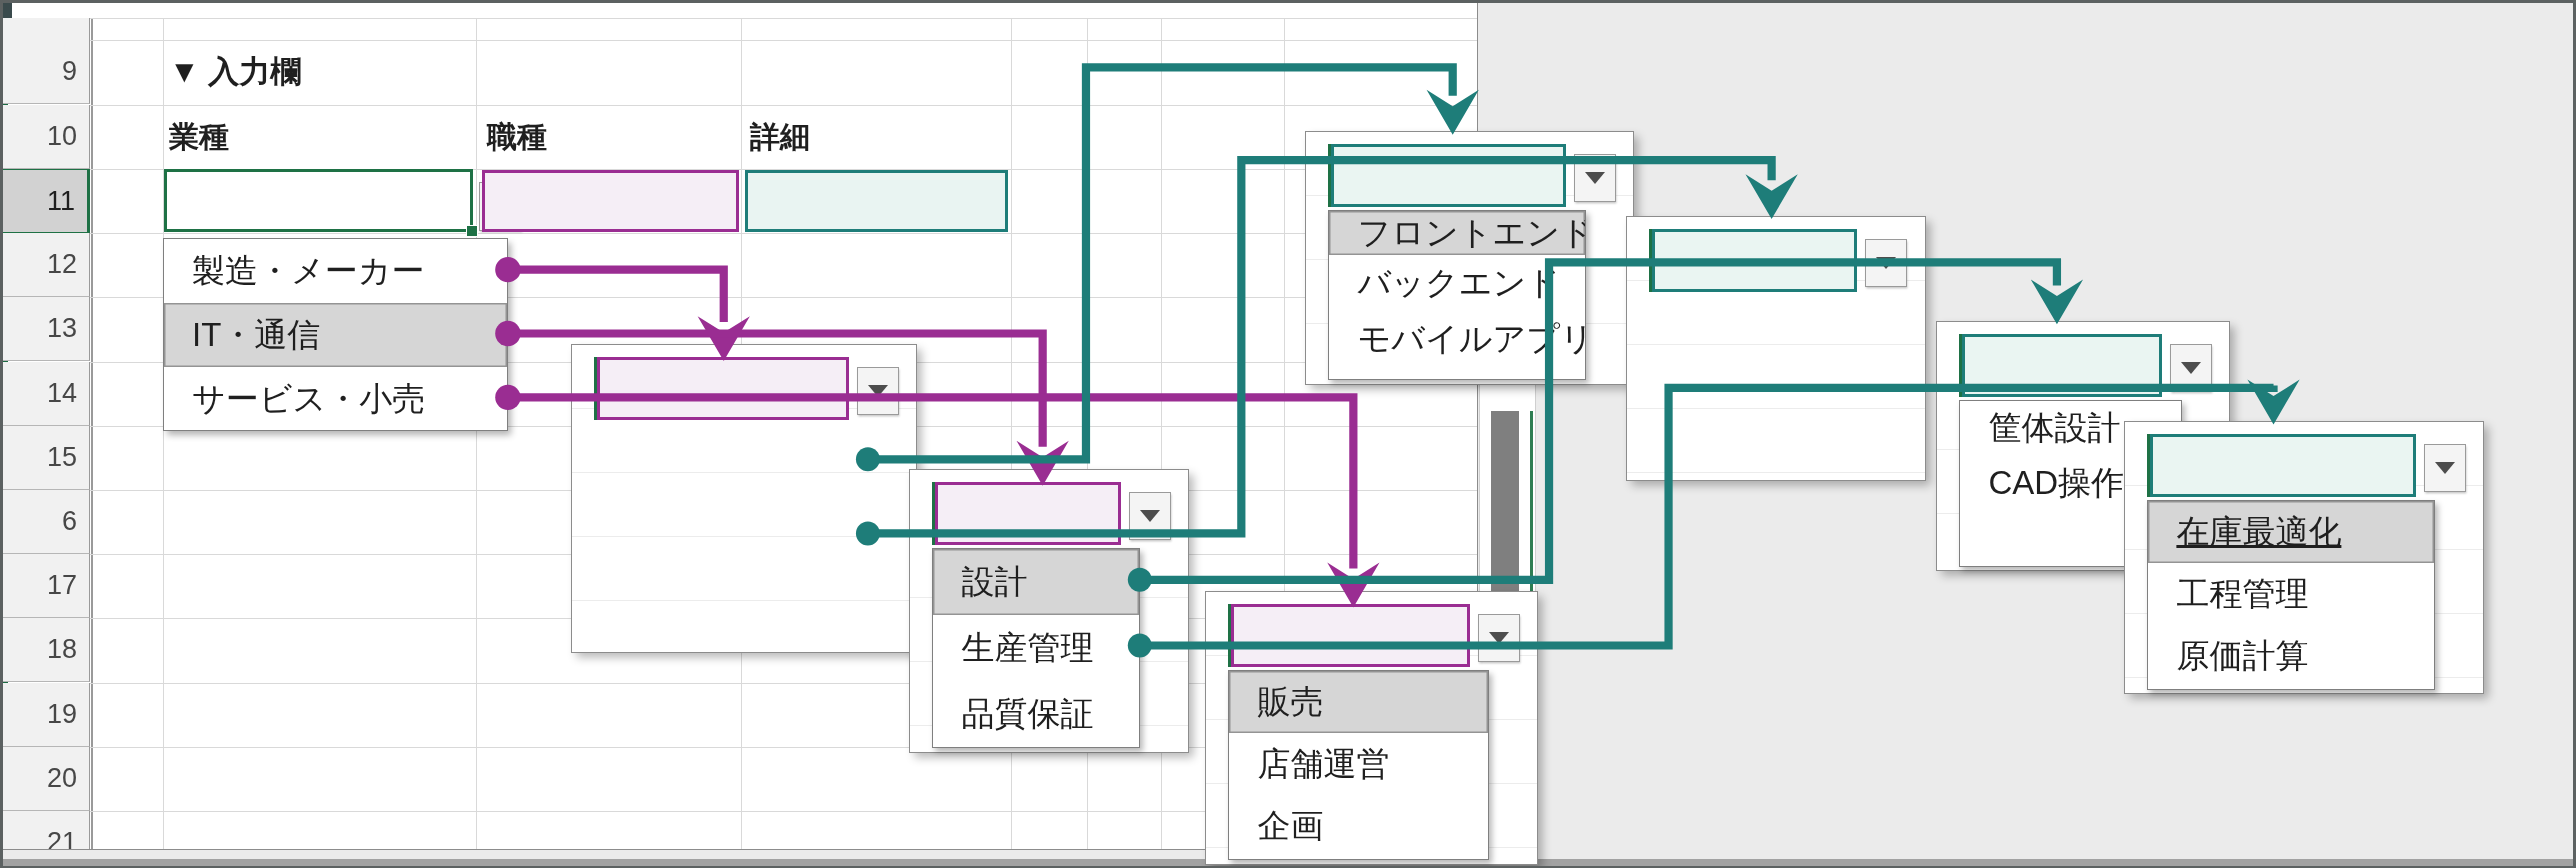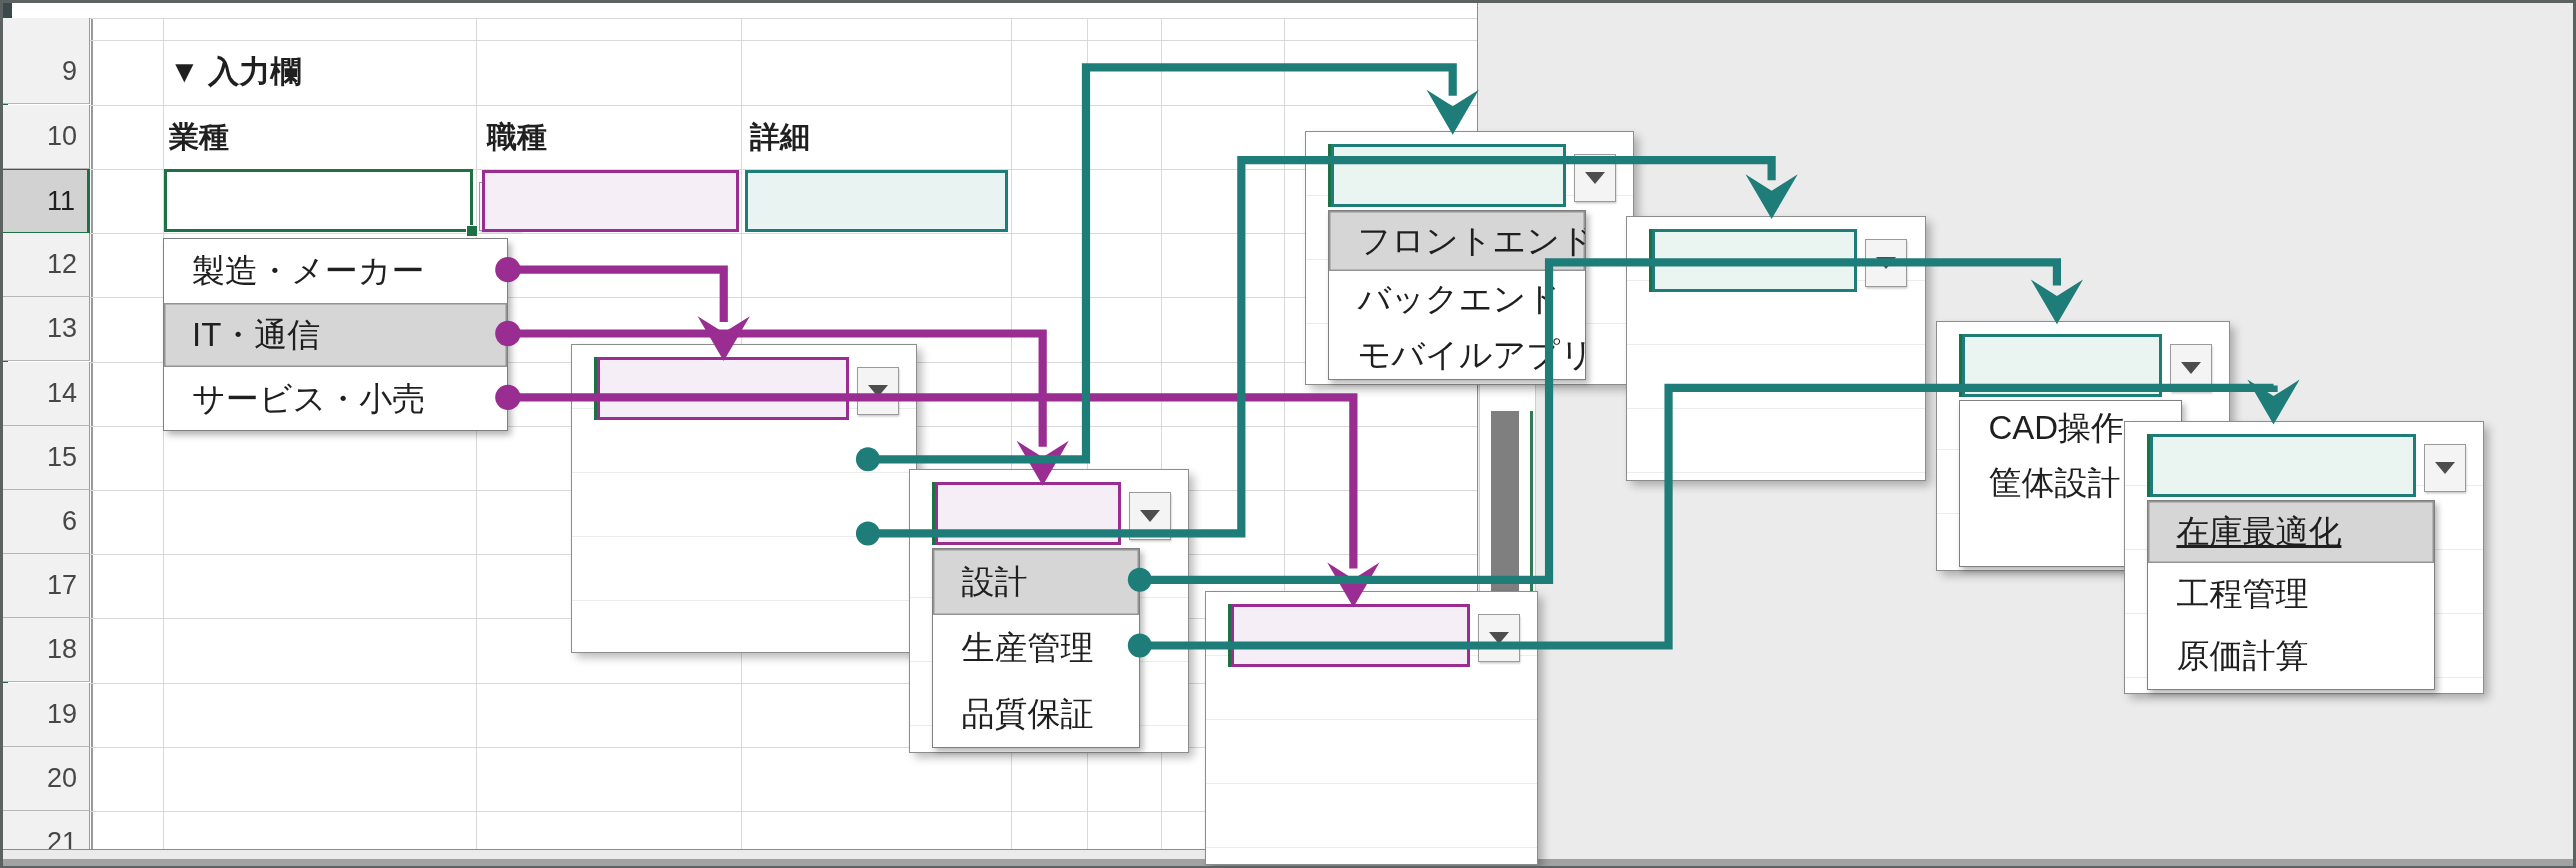--- a/index.html
+++ b/index.html
@@ -176,46 +176,51 @@
           <div class="opt hl" style="height: 66px;">設計</div>
           <div class="opt" style="height: 66px;">生産管理</div>
           <div class="opt" style="height: 66px;">品質保証</div>
         </div>
       </div>
       <div class="abs panel" style="left: 1202px; top: 588px; width: 333px; height: 274px;">
         <div class="cell purple" style="left: 25.4px; top: 12px; width: 239px; height: 63px;"></div>
         <div class="dd-btn" style="position: absolute; left: 272px; top: 22.4px; width: 42px; height: 48px;">
           <div class="tri"></div>
         </div>
+        <div class="listbox" style="left: 22.4px; top: 78px; width: 261px; height: 190px;">
+          <div class="opt hl" style="height: 62px;">販売</div>
+          <div class="opt" style="height: 62px;">店舗運営</div>
+          <div class="opt" style="height: 62px;">企画</div>
+        </div>
       </div>
       <div class="abs panel" style="left: 1302px; top: 128px; width: 329px; height: 254px;">
         <div class="cell teal" style="left: 25.4px; top: 12px; width: 235px; height: 63px;"></div>
         <div class="dd-btn" style="position: absolute; left: 268px; top: 22.4px; width: 42px; height: 48px;">
           <div class="tri"></div>
         </div>
         <div class="listbox" style="left: 22.4px; top: 78px; width: 258px; height: 170px;">
-          <div class="opt hl" style="height: 60px;">フロントエンド</div>
+          <div class="opt hl" style="height: 44px;">フロントエンド</div>
           <div class="opt" style="height: 56px;">バックエンド</div>
           <div class="opt" style="height: 56px;">モバイルアプリ</div>
         </div>
       </div>
       <div class="abs panel" style="left: 1623px; top: 213px; width: 300px; height: 265px;">
         <div class="cell teal" style="left: 25.4px; top: 12px; width: 205px; height: 63px;"></div>
         <div class="dd-btn" style="position: absolute; left: 238px; top: 22.4px; width: 42px; height: 48px;">
           <div class="tri"></div>
         </div>
       </div>
       <div class="abs panel" style="left: 1933px; top: 318px; width: 294px; height: 250px;">
         <div class="cell teal" style="left: 25.4px; top: 12px; width: 200px; height: 63px;"></div>
         <div class="dd-btn" style="position: absolute; left: 233px; top: 22.4px; width: 42px; height: 48px;">
           <div class="tri"></div>
         </div>
         <div class="listbox" style="left: 22.4px; top: 78px; width: 223px; height: 167px;">
+          <div class="opt" style="height: 55px;">筐体設計</div>
           <div class="opt" style="height: 55px;">CAD操作</div>
-          <div class="opt" style="height: 55px;">筐体設計</div>
         </div>
       </div>
       <div class="abs panel" style="left: 2121px; top: 418px; width: 360px; height: 273px;">
         <div class="cell teal" style="left: 25.4px; top: 12px; width: 266px; height: 63px;"></div>
         <div class="dd-btn" style="position: absolute; left: 299px; top: 22.4px; width: 42px; height: 48px;">
           <div class="tri"></div>
         </div>
         <div class="listbox" style="left: 22.4px; top: 78px; width: 288px; height: 190px;">
           <div class="opt hl" style="height: 62px; text-decoration: underline;">在庫最適化</div>
           <div class="opt" style="height: 62px;">工程管理</div>

